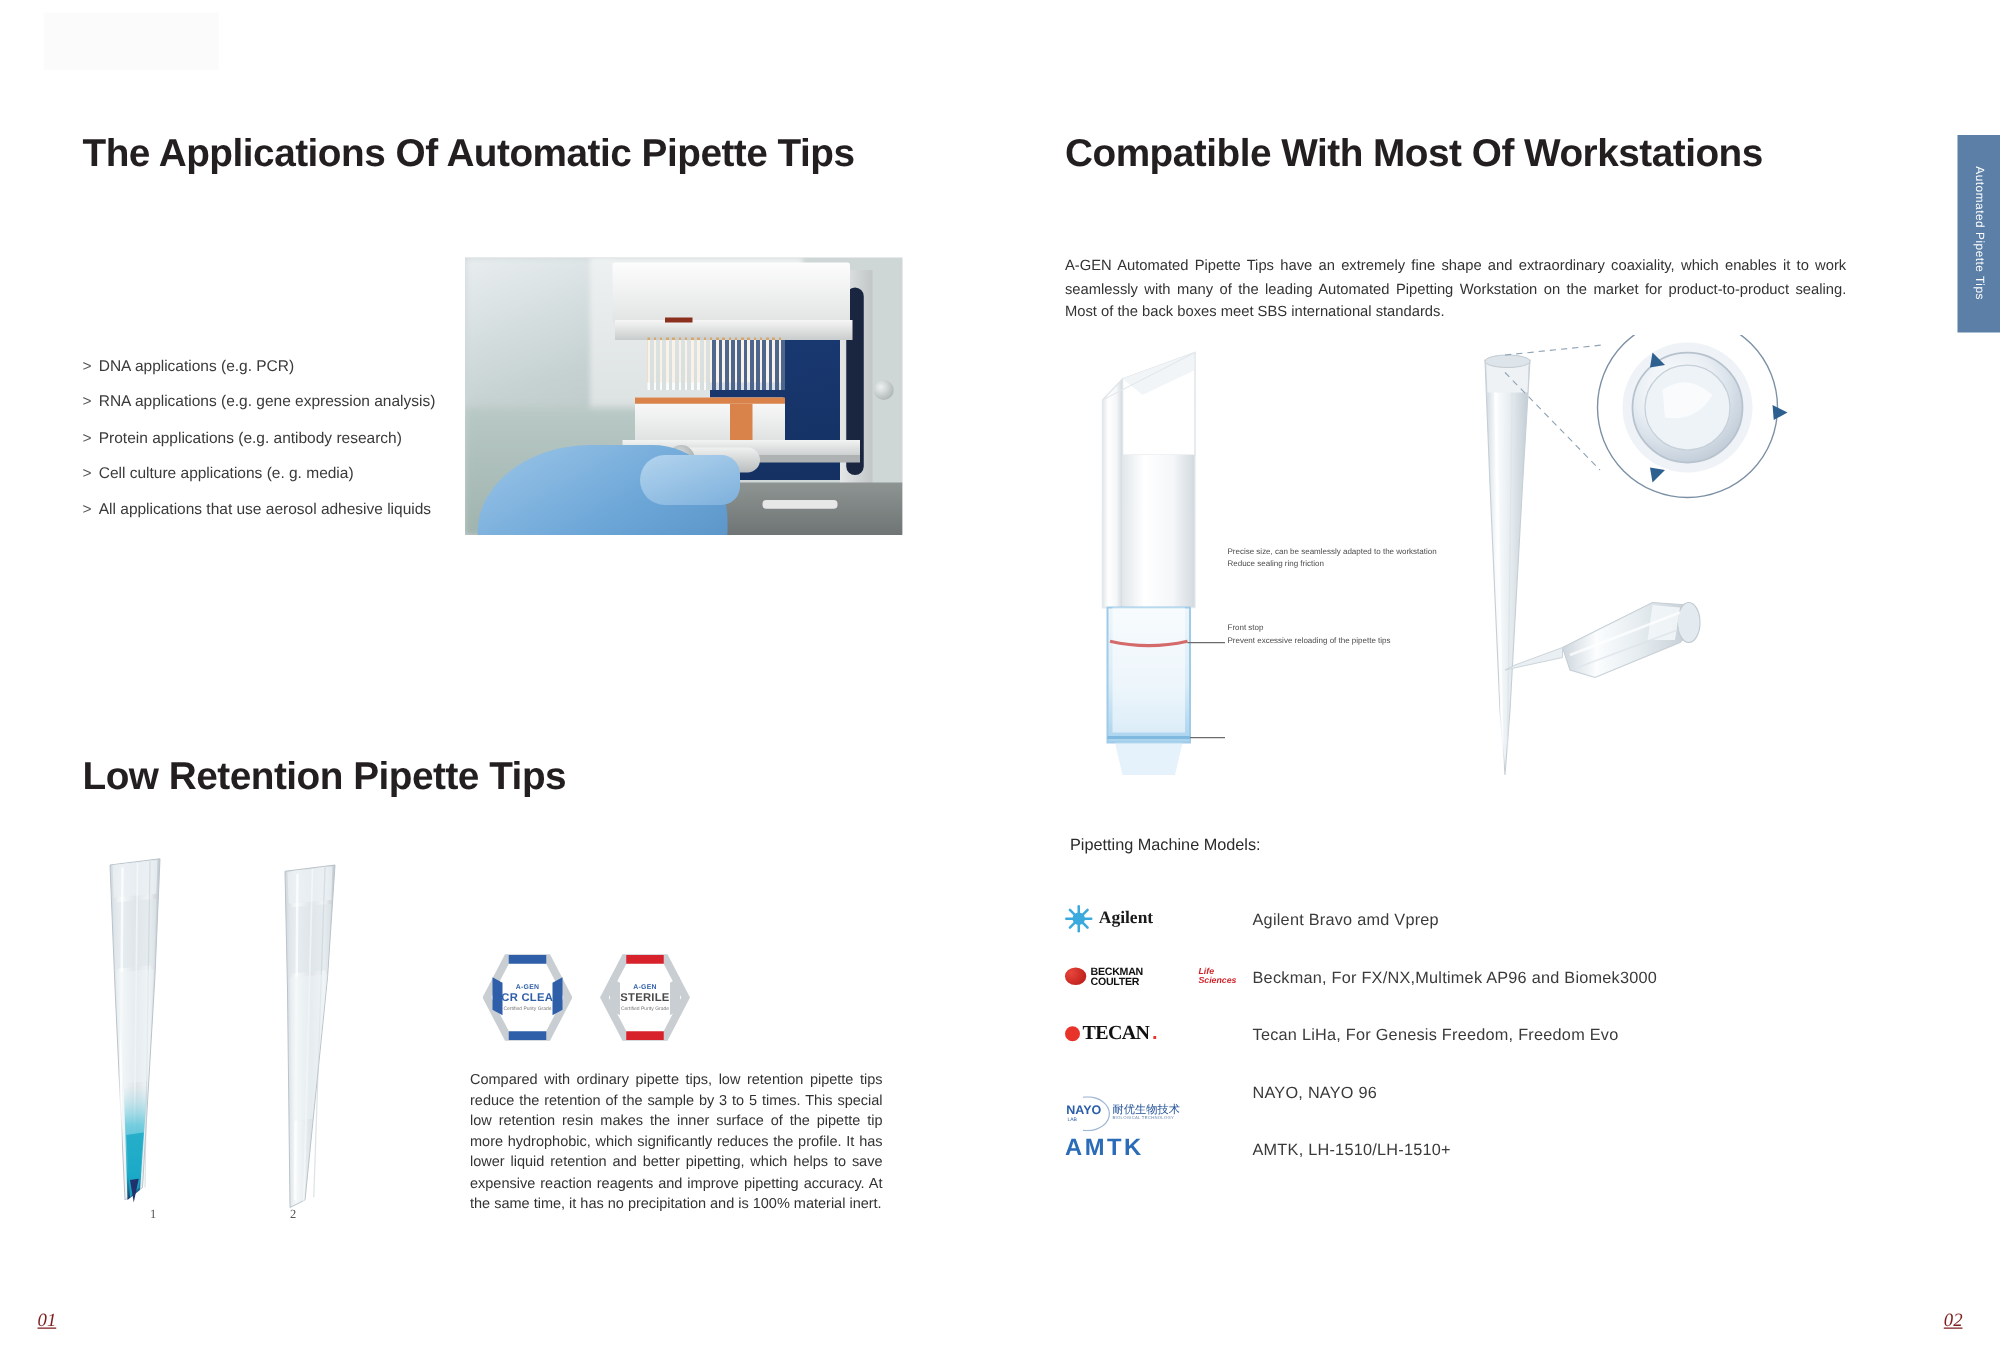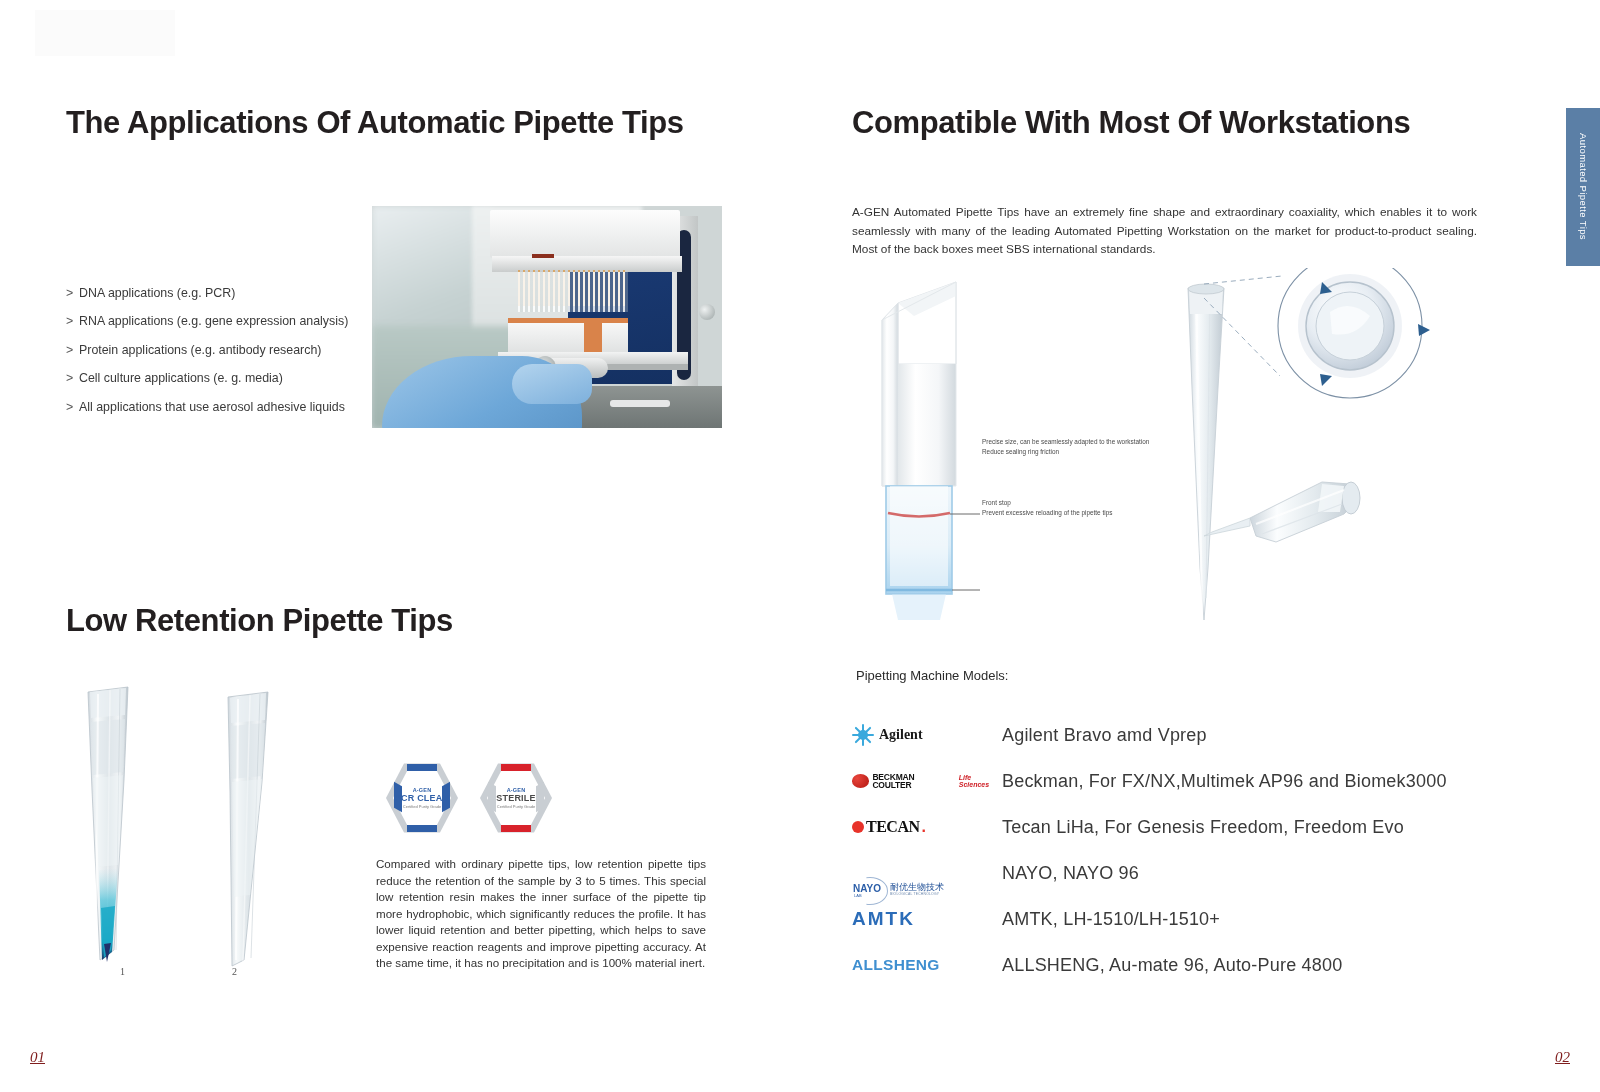--- a/index.html
+++ b/index.html
@@ -176,21 +176,21 @@
   }
   #models-list { position: absolute; left: 852px; top: 712px; width: 640px; }
   .model-row {
     display: flex; align-items: center;
     height: 46px;
   }
   .model-logo {
     width: 150px; flex: 0 0 150px;
     display: flex; align-items: center; gap: 5px;
   }
-  .model-desc { font-size: 18px; color: #3a3a3a; letter-spacing: .2px; }
+  .model-desc { font-size: 13px; color: #3a3a3a; letter-spacing: .2px; }
 
   .logo-agilent-mark { width: 22px; height: 22px; position: relative; }
   .logo-agilent-mark span {
     position: absolute; left: 10px; top: 0; width: 2px; height: 22px;
     background: #3aa9dd; border-radius: 1px;
   }
   .logo-agilent-core {
     position: absolute; left: 6px; top: 6px; width: 10px; height: 10px;
     background: #3aa9dd; border-radius: 50%;
   }
@@ -559,26 +559,20 @@
         <div class="model-desc">NAYO, NAYO 96</div>
       </div>
 
       <div class="model-row">
         <div class="model-logo">
           <span class="logo-amtk">AMTK</span>
         </div>
         <div class="model-desc">AMTK, LH-1510/LH-1510+</div>
       </div>
 
-      <div class="model-row">
-        <div class="model-logo">
-          <span class="logo-allsheng">ALLSHENG</span>
-        </div>
-        <div class="model-desc">ALLSHENG, Au-mate 96, Auto-Pure 4800</div>
-      </div>
     </div>
 
     <span class="page-number" id="page-num-right">02</span>
   </div>
 
   <div id="side-tab">
     <span id="side-tab-label">Automated Pipette Tips</span>
   </div>
 
 </div>

